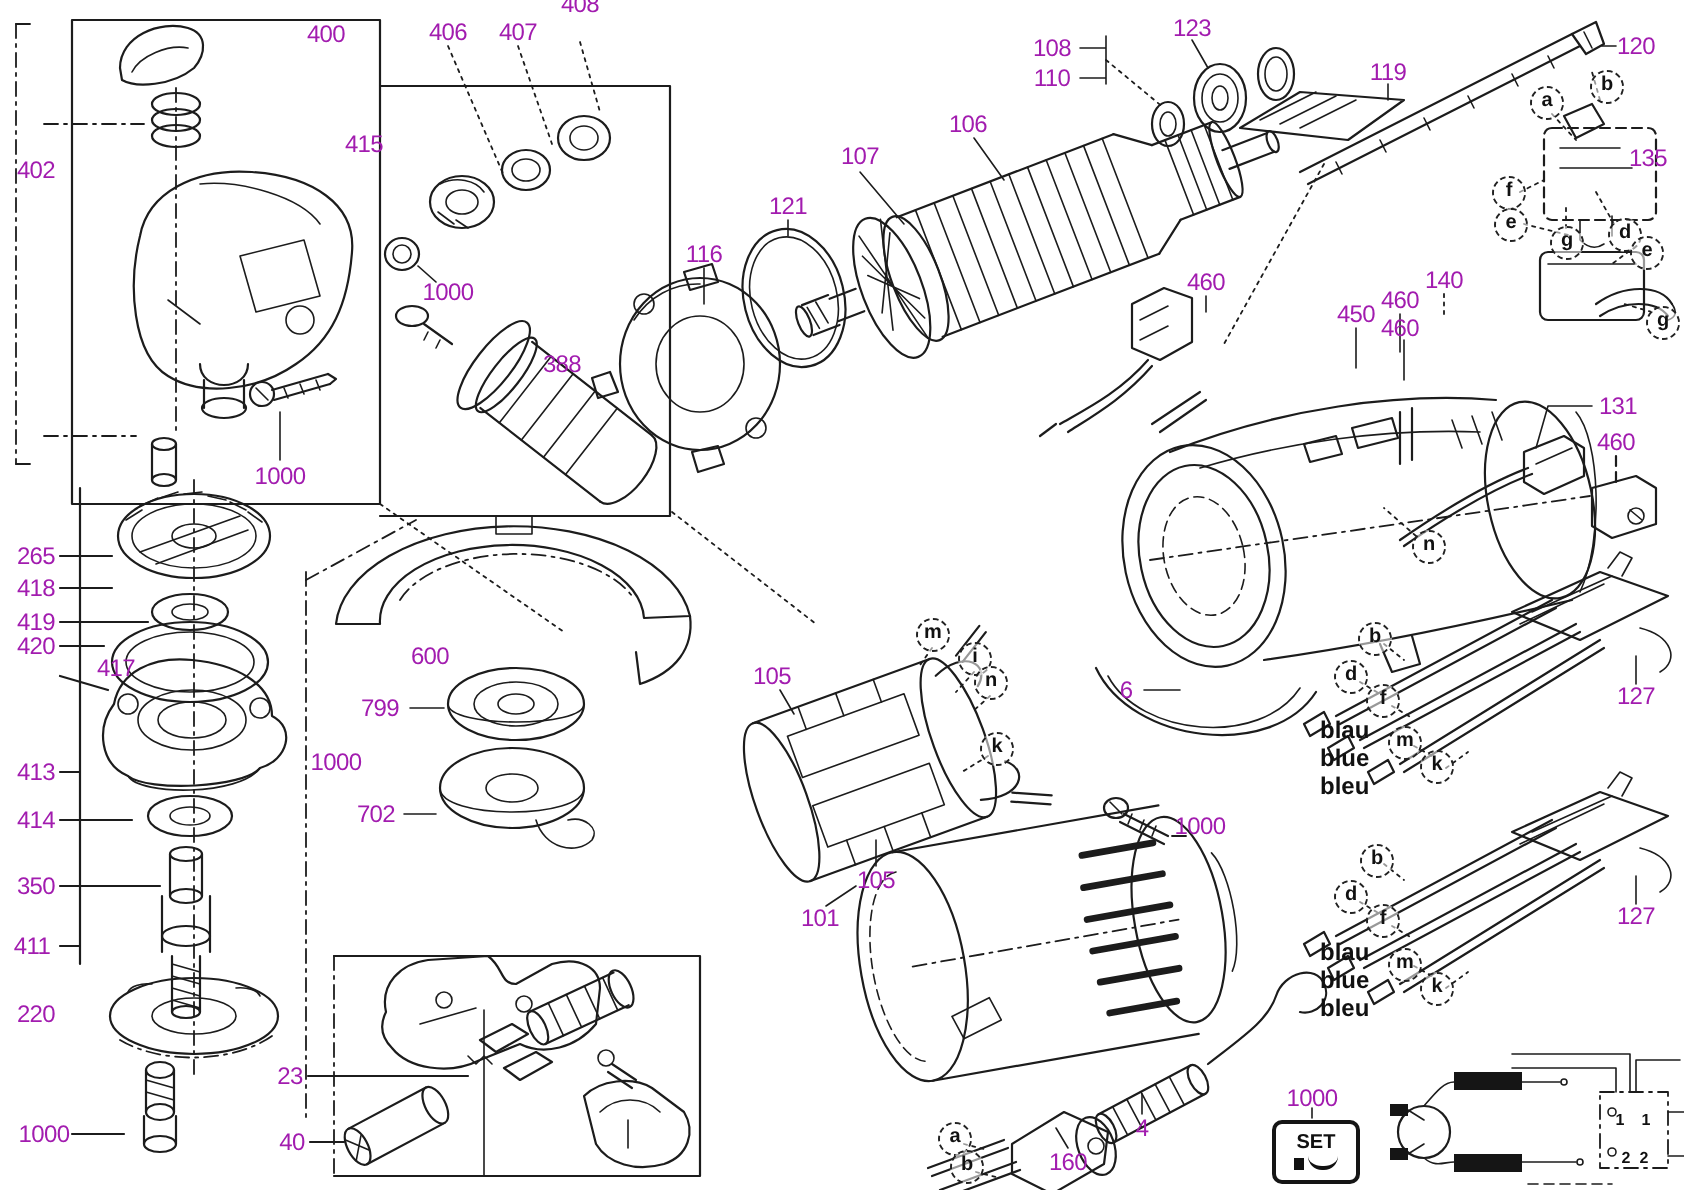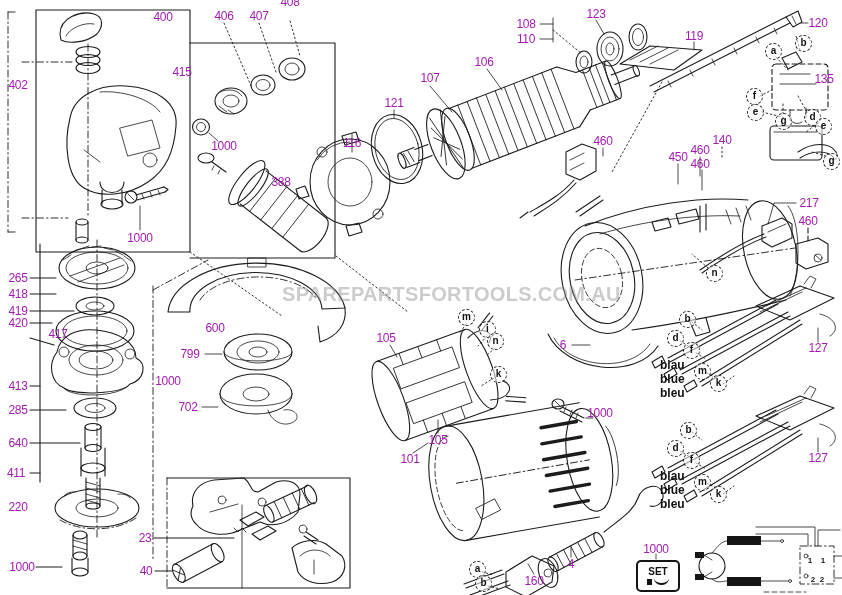--- a/index.html
+++ b/index.html
@@ -386,63 +386,62 @@
     <path class="dash thin" d="M764,592 H806"></path>
     <rect class="dd" x="800" y="546" width="34" height="38"></rect>
     <circle class="thin" cx="806" cy="556" r="2"></circle>
         <circle class="thin" cx="806" cy="576" r="2"></circle>
     <path class="thin" d="M756,527 H815 V546 M756,534 H808 V546 M834,556 H842 M834,578 H842 M818,546 V530 H840"></path>
   </g>
 
   <path class="dash thin" d="M656,554 V560"></path>
 </svg>
 
-<div class="watermark">SPAREPARTSFORTOOLS.COM.AU</div>
 
 <div class="layer" id="labels-layer">
       <span class="plabel" style="left: 18px; top: 85px;">402</span>
       <span class="plabel" style="left: 163px; top: 17px;">400</span>
       <span class="plabel" style="left: 224px; top: 16px;">406</span>
       <span class="plabel" style="left: 259px; top: 16px;">407</span>
       <span class="plabel" style="left: 290px; top: 2px; text-align: right;">408</span>
       <span class="plabel" style="left: 162px; top: 72px; margin-left: 20px;">415</span>
       <span class="plabel" style="left: 224px; top: 146px;">1000</span>
       <span class="plabel" style="left: 281px; top: 182px;">388</span>
       <span class="plabel" style="left: 140px; top: 238px;">1000</span>
       <span class="plabel" style="left: 18px; top: 278px;">265</span>
       <span class="plabel" style="left: 18px; top: 294px;">418</span>
       <span class="plabel" style="left: 18px; top: 311px;">419</span>
       <span class="plabel" style="left: 18px; top: 323px;">420</span>
       <span class="plabel" style="left: 18px; top: 334px; margin-left: 40px;">417</span>
       <span class="plabel" style="left: 18px; top: 386px;">413</span>
-      <span class="plabel" style="left: 18px; top: 410px;">285</span>
-      <span class="plabel" style="left: 18px; top: 443px;">640</span>
+      <span class="plabel" style="left: 18px; top: 410px;">414</span>
+      <span class="plabel" style="left: 18px; top: 443px;">350</span>
       <span class="plabel" style="left: 16px; top: 473px;">411</span>
       <span class="plabel" style="left: 18px; top: 507px;">220</span>
       <span class="plabel" style="left: 22px; top: 567px;">1000</span>
       <span class="plabel" style="left: 215px; top: 328px;">600</span>
       <span class="plabel" style="left: 190px; top: 354px;">799</span>
       <span class="plabel" style="left: 168px; top: 381px;">1000</span>
       <span class="plabel" style="left: 188px; top: 407px;">702</span>
-      <span class="plabel" style="left: 352px; top: 127px; margin-top: 16px;">116</span>
+      <span class="plabel" style="left: 352px; top: 127px;">116</span>
       <span class="plabel" style="left: 394px; top: 103px;">121</span>
       <span class="plabel" style="left: 430px; top: 78px;">107</span>
       <span class="plabel" style="left: 484px; top: 62px;">106</span>
       <span class="plabel" style="left: 526px; top: 24px;">108</span>
       <span class="plabel" style="left: 526px; top: 39px;">110</span>
       <span class="plabel" style="left: 596px; top: 14px;">123</span>
       <span class="plabel" style="left: 694px; top: 36px;">119</span>
       <span class="plabel" style="left: 818px; top: 23px;">120</span>
       <span class="plabel" style="left: 824px; top: 79px;">135</span>
       <span class="plabel" style="left: 603px; top: 141px;">460</span>
       <span class="plabel" style="left: 722px; top: 140px;">140</span>
       <span class="plabel" style="left: 678px; top: 157px;">450</span>
       <span class="plabel" style="left: 700px; top: 150px;">460</span>
       <span class="plabel" style="left: 700px; top: 164px;">460</span>
-      <span class="plabel" style="left: 809px; top: 203px;">217</span>
+      <span class="plabel" style="left: 809px; top: 203px;">131</span>
       <span class="plabel" style="left: 808px; top: 221px;">460</span>
       <span class="plabel" style="left: 818px; top: 348px;">127</span>
       <span class="plabel" style="left: 818px; top: 458px;">127</span>
       <span class="plabel" style="left: 386px; top: 338px;">105</span>
       <span class="plabel" style="left: 438px; top: 440px;">105</span>
       <span class="plabel" style="left: 410px; top: 459px;">101</span>
       <span class="plabel" style="left: 563px; top: 345px;">6</span>
       <span class="plabel" style="left: 145px; top: 538px;">23</span>
       <span class="plabel" style="left: 146px; top: 571px;">40</span>
       <span class="plabel" style="left: 534px; top: 581px;">160</span>

